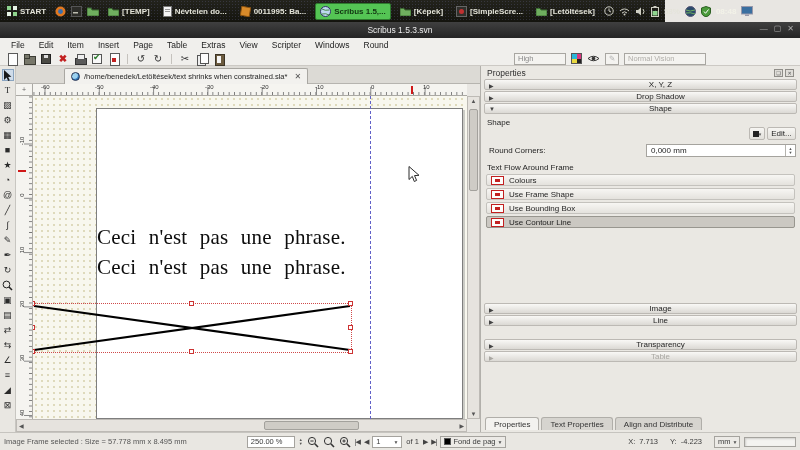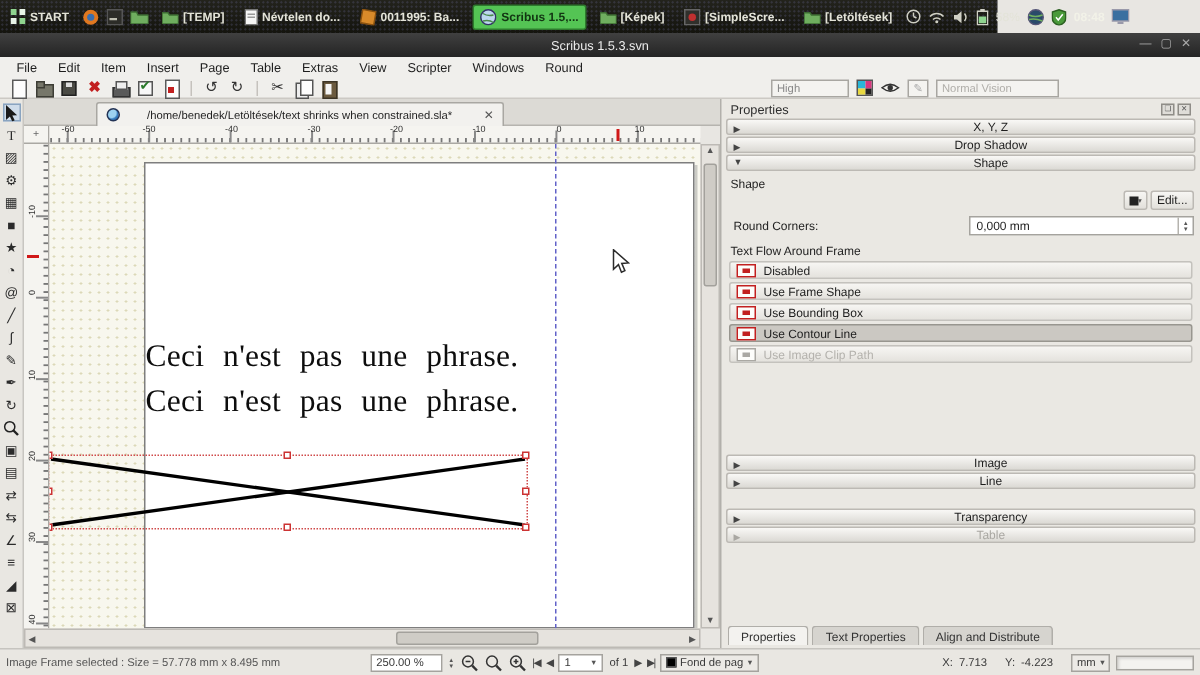--- a/index.html
+++ b/index.html
@@ -45,21 +45,21 @@
   .pst::before { content:""; position:absolute; left:2px; top:1px; width:8px; height:10px; background:#6b5a3e; border:1px solid #3c3425; }
   .pst::after { content:""; position:absolute; left:4px; top:3px; width:4px; height:7px; background:#f5f5f5; }
   .combo { display:flex; gap:3px; background:#f4f3f0; border:1px solid #a8a6a1; height:12px; font-size:7.5px; padding:0 3px; color:#444;flex-direction:column; }
   .combo .arr { font-size:6px; color:#666; margin-left:auto; }
   .cmyk { width:11px; height:11px; display:grid; grid-template-columns:1fr 1fr; grid-template-rows:1fr 1fr; border:1px solid #555; }
   .cmyk i:nth-child(1){background:#29b6d8}.cmyk i:nth-child(2){background:#d8377f}
   .cmyk i:nth-child(3){background:#e8d840}.cmyk i:nth-child(4){background:#222}
 
   
   #tabrow { position:absolute; left:16px; top:66px; width:464px; height:18px; background:#dcdad5; border-bottom:1px solid #b6b4af; }
-  .doc-tab { position:absolute; left:48px; top:2px; height:16px; background:#f2f1ee; border:1px solid #a9a7a2; border-bottom:none; border-radius:2px 2px 0 0; display:flex; align-items:center; gap:18px; padding:0 6px; font-size:7.5px; color:#1e1e1e; white-space:nowrap; }
+  .doc-tab { position:absolute; left:48px; top:2px; height:16px; background:#f2f1ee; border:1px solid #a9a7a2; border-bottom:none; border-radius:2px 2px 0 0; display:flex; align-items:center; gap:4px; padding:0 6px; font-size:7.5px; color:#1e1e1e; white-space:nowrap; }
   .globe { width:9px; height:9px; border-radius:50%; background:radial-gradient(circle at 35% 35%, #9cd2f0 0 45%, #3a7fc0 60%, #1d5a96); border:1px solid #235; flex:none; }
   .tab-close { color:#555; font-size:8px; margin-left:3px; }
 
   
   #origin { position:absolute; left:16px; top:84px; width:17px; height:12px; background:#f5f4f0; border-right:1px solid #aaa8a3; border-bottom:1px solid #aaa8a3; font-size:7px; color:#666; text-align:center; line-height:12px; }
   #hruler { position:absolute; left:33px; top:84px; width:434px; height:12px; background:#f5f4f0; border-bottom:1px solid #aaa8a3;
     background-image:linear-gradient(90deg,#888 1px,transparent 1px),linear-gradient(90deg,#777 1px,transparent 1px);
     background-size:54.3px 8px,5.43px 3px; background-position:left 11.5px bottom 0,left 0.5px bottom 0; background-repeat:repeat-x; }
   .hlab { position:absolute; top:0; font-size:6px; color:#333; }
   #hmark { position:absolute; width:2px; height:8px; background:#d01818; top:2px; }
@@ -465,37 +465,33 @@
     <span>0,000 mm</span>
     <span class="ud">
         <span>▲</span>
         <span>▼</span>
       </span>
   </div>
   <span class="plabel" style="left:6px;top:97px;">Text Flow Around Frame</span>
 
   <div class="flow" style="top:108px;">
     <span class="fic"></span>
-    <span>Disabled</span>
+    <span>Colours</span>
   </div>
   <div class="flow" style="top:122px;">
     <span class="fic"></span>
     <span>Use Frame Shape</span>
   </div>
   <div class="flow" style="top:136px;">
     <span class="fic"></span>
     <span>Use Bounding Box</span>
   </div>
   <div class="flow pressed" style="top:150px;">
     <span class="fic"></span>
     <span>Use Contour Line</span>
-  </div>
-  <div class="flow dis" style="top:164px;">
-    <span class="fic gray"></span>
-    <span>Use Image Clip Path</span>
   </div>
 
   <div class="sec" style="top:237px;">
     <span class="sarrow">▶</span>
       <span>Image</span>
   </div>
   <div class="sec" style="top:249px;text-align:center;">
     <span class="sarrow">▶</span>
       <span>Line</span>
   </div>

